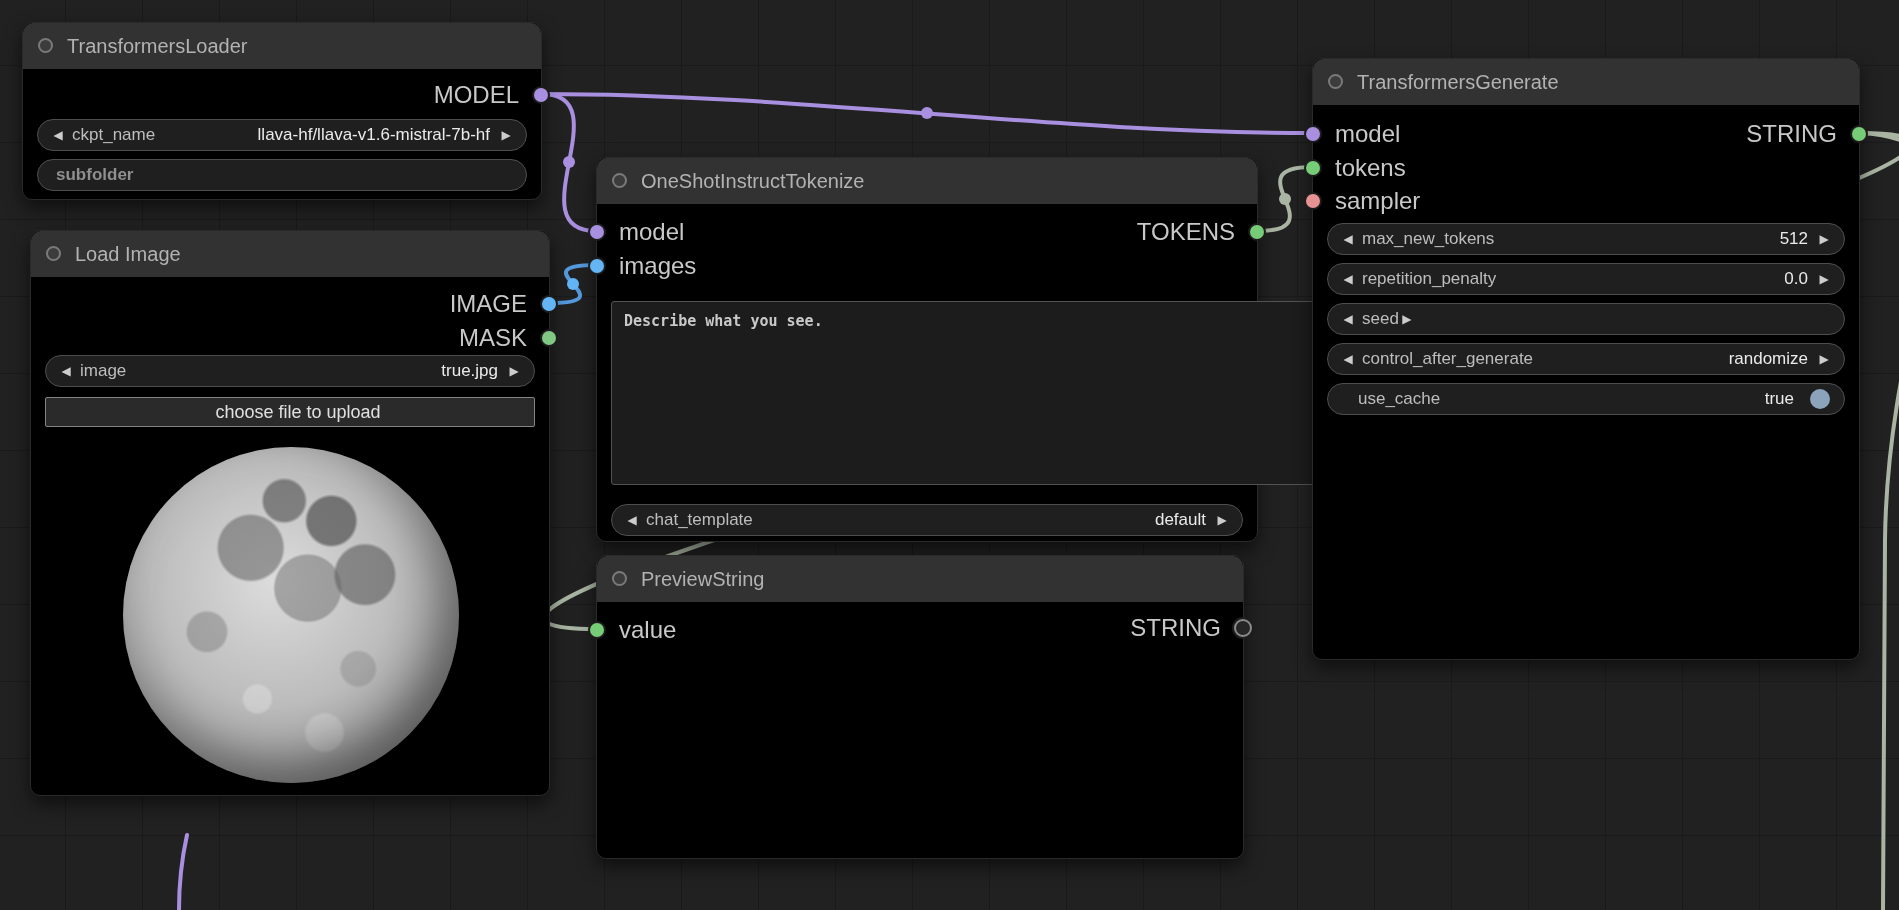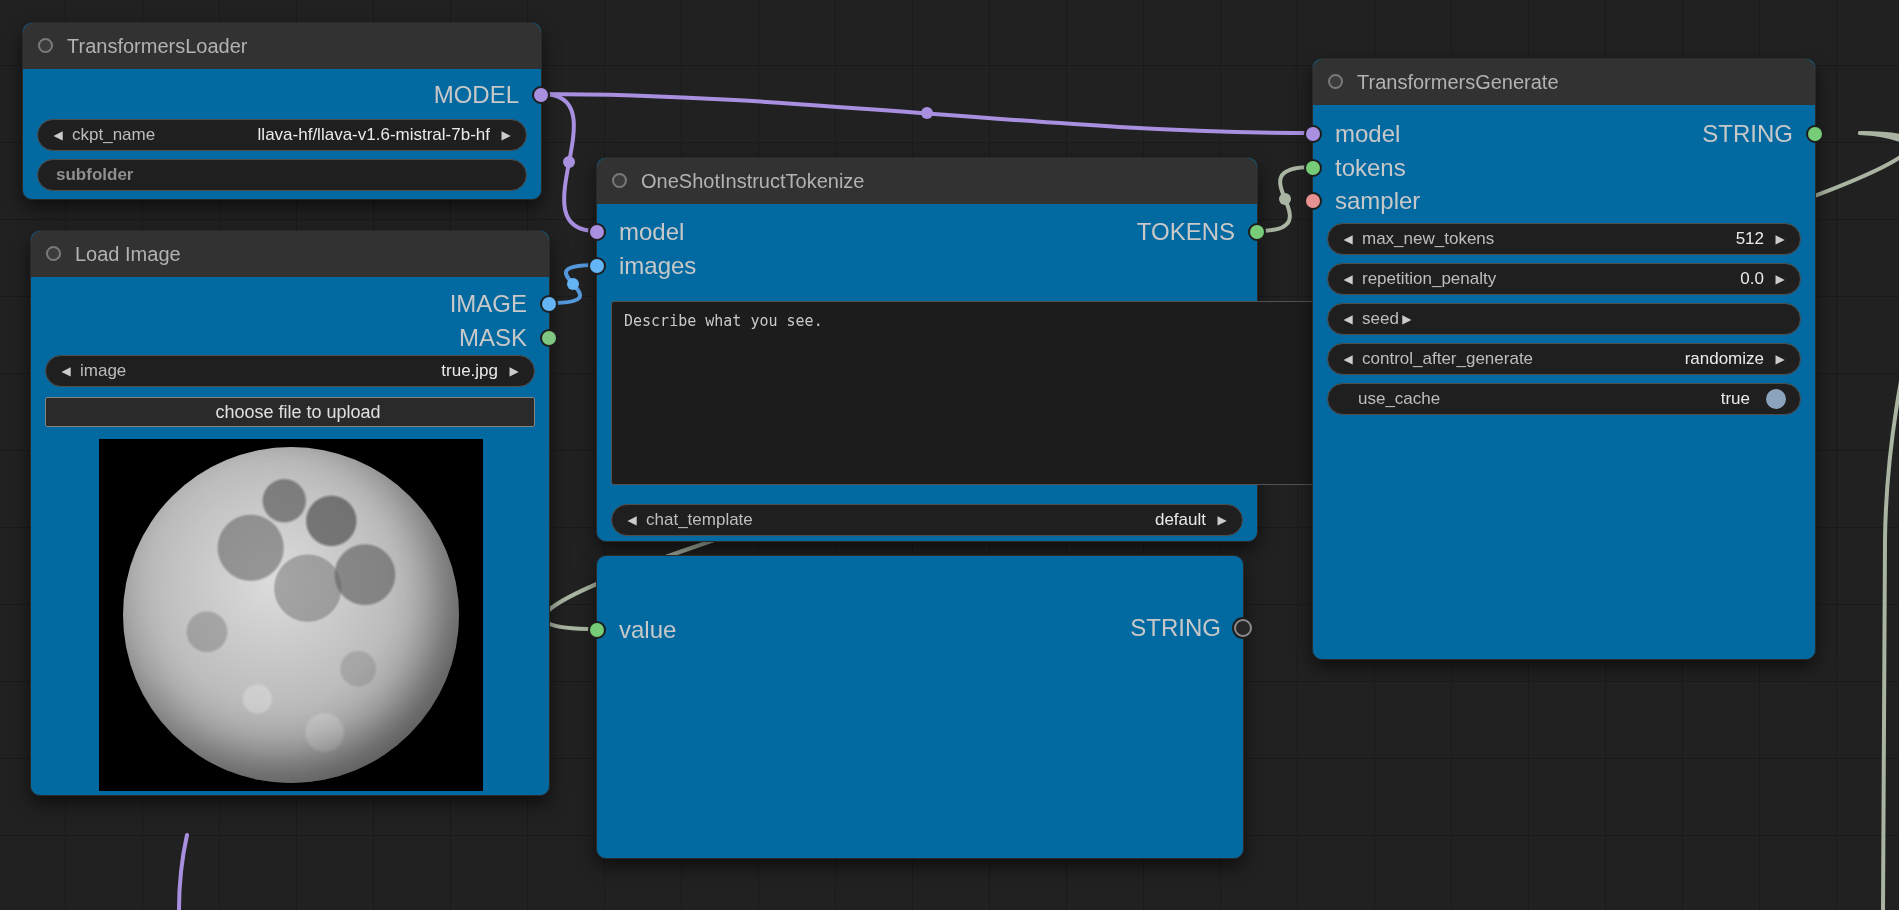--- a/index.html
+++ b/index.html
@@ -13,21 +13,21 @@
     background-image:
       linear-gradient(to right, #1a1a1a 1px, transparent 1px),
       linear-gradient(to bottom, #1a1a1a 1px, transparent 1px);
     background-size:77px 77px;
     background-position:-12px -12px;
   }
 
   svg.links { position:absolute; inset:0; z-index:1; }
   svg.links path { fill:none; stroke-width:4; stroke-linecap:round; }
 
-  .node { position:absolute; background:#0369a1; border:1px solid #2a2a2a;
+  .node { position:absolute; background:#000000; border:1px solid #2a2a2a;
           border-radius:10px; box-shadow:0 8px 18px rgba(0,0,0,.55); z-index:2; }
   .titlebar { position:absolute; left:0; top:0; right:0; height:46px;
               background:#323232; border-radius:10px 10px 0 0; }
   .title-dot { position:absolute; left:15px; top:15px; width:15px; height:15px;
                border-radius:50%; background:#3c3c3c; border:2px solid #7a7a7a; }
   .title-text { position:absolute; left:44px; top:0; height:46px; line-height:46px;
                 font-size:20px; color:#b2b2b2; white-space:nowrap; }
 
   .slot { position:absolute; height:26px; line-height:26px; font-size:24px;
           color:#c8c8c8; white-space:nowrap; }
@@ -158,39 +158,43 @@
     <span class="title-text">OneShotInstructTokenize</span>
   </div>
   <div class="slot in" style="top:61px;">model</div>
   <span class="pdot in" style="top: 65px; background: rgb(169, 143, 224);"></span>
   <div class="slot in" style="top:95px;">images</div>
   <span class="pdot in" style="top: 99px; background: rgb(100, 181, 246);"></span>
 
   <div class="slot out" style="top:61px;">TOKENS</div>
   <span class="pdot out" style="top: 65px; background: rgb(119, 204, 119);"></span>
 
-  <div class="prompt-box" style="left:14px; top:143px; width:712px; height:184px;">Describe what you see.</div>
+  <div class="prompt-box" style="left:14px; top:143px; width:712px; height:184px;font-weight:bold;">Describe what you see.</div>
 
   <div class="widget" style="top:346px;">
     <span class="arrow">◀</span>
     <span class="wname">chat_template</span>
     <span class="wvalue">default</span>
     <span class="arrow">▶</span>
   </div>
 </div>
 
 <div class="node" style="left:596px; top:555px; width:648px; height:304px;">
+  <div class="titlebar">
+    <span class="title-dot"></span>
+    <span class="title-text">PreviewString</span>
+  </div>
   <div class="slot in" style="top:61px;">value</div>
   <span class="pdot in" style="top: 65px; background: rgb(119, 204, 119);"></span>
 
   <div class="slot out" style="top:59px;">STRING</div>
   <span class="pdot out hollow" style="top:63px;"></span>
 </div>
 
-<div class="node" style="left:1312px; top:58px; width:504px; height:602px;">
+<div class="node" style="left:1312px; top:58px; width:548px; height:602px;">
   <div class="titlebar">
     <span class="title-dot"></span>
     <span class="title-text">TransformersGenerate</span>
   </div>
   <div class="slot in" style="top:62px;">model</div>
   <span class="pdot in" style="top: 66px; background: rgb(169, 143, 224);"></span>
   <div class="slot in" style="top:96px;">tokens</div>
   <span class="pdot in" style="top: 100px; background: rgb(119, 204, 119);"></span>
   <div class="slot in" style="top:129px;">sampler</div>
   <span class="pdot in" style="top: 133px; background: rgb(232, 147, 147);"></span>

